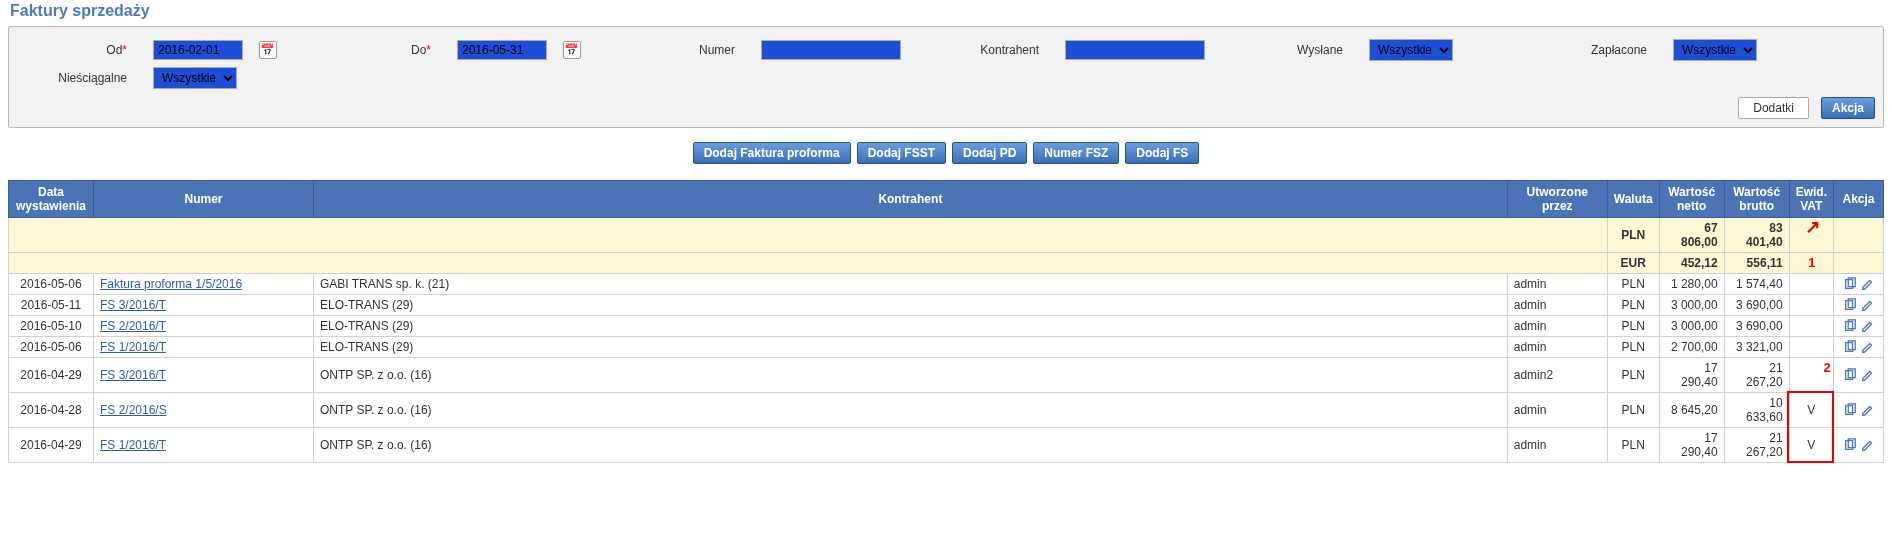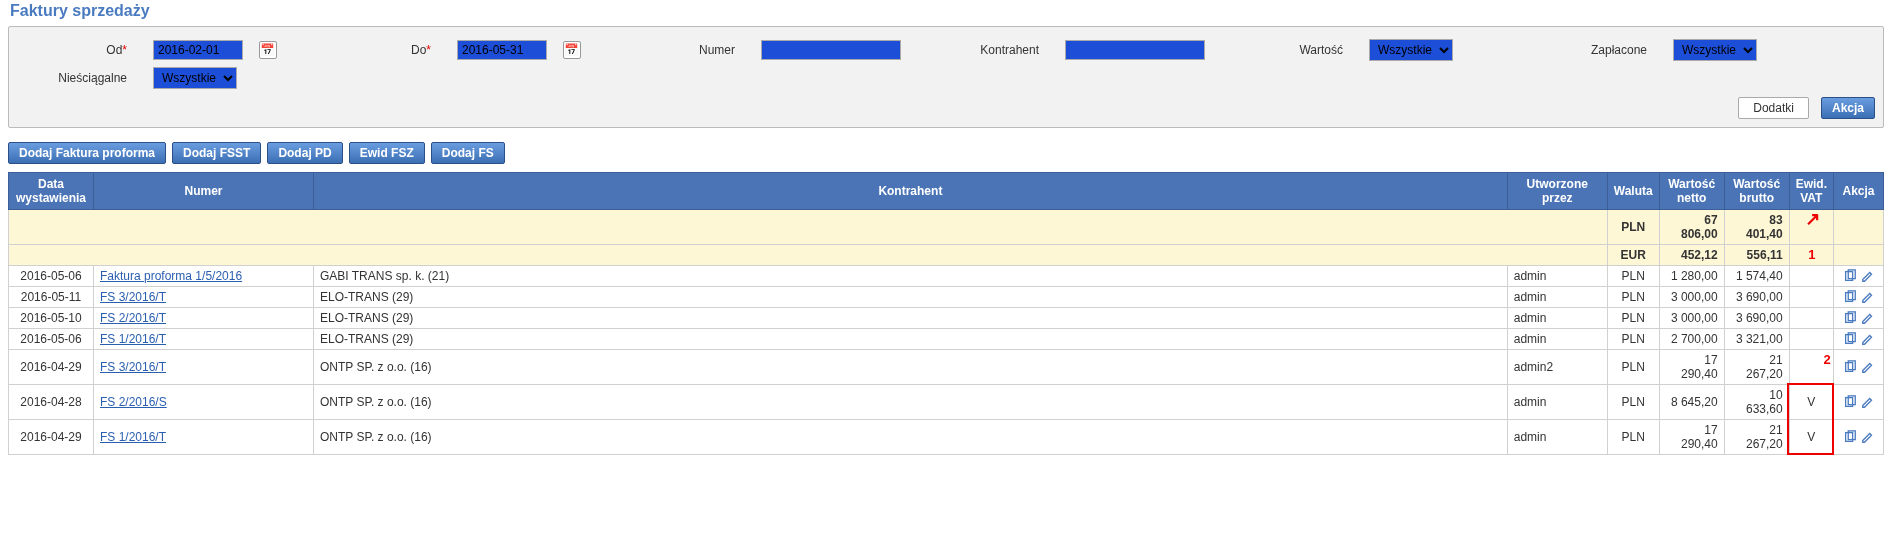--- a/index.html
+++ b/index.html
@@ -88,35 +88,36 @@
     padding: 3px 14px;
     cursor: pointer;
     text-align: center;
   }
   .toolbar {
     display: flex;
     align-items: center;
     justify-content: space-between;
     padding: 4px 8px;
     margin-top: 10px;
+    flex-direction: column;
   }
   .toolbar-left { display: flex; gap: 6px; }
   .toolbar-right { display: flex; align-items: center; gap: 4px; }
   .pg-arrow {
     color: #4a7bc0;
     cursor: pointer;
     font-size: 12px;
     padding: 0 1px;
   }
   .pg-arrow.disabled { color: #bbb; cursor: default; }
   .pg-text { color: #333; font-size: 12px; margin: 0 2px; }
   table.data {
     border-collapse: collapse;
     width: calc(100% - 16px);
-    margin: 4px 8px;
+    margin: 12px 8px;
     font-size: 12px;
   }
   table.data th {
     background: #4a74b5;
     color: #fff;
     border: 1px solid #3a5e95;
     padding: 4px 6px;
     font-weight: bold;
     text-align: center;
   }
@@ -174,21 +175,21 @@
     </div>
     <div class="filter-item">
       <span class="filter-label">Numer</span>
       <input type="text" style="width: 140px;" value="">
     </div>
     <div class="filter-item">
       <span class="filter-label">Kontrahent</span>
       <input type="text" style="width: 140px;" value="">
     </div>
     <div class="filter-item">
-      <span class="filter-label">Wartość</span>
+      <span class="filter-label">Wysłane</span>
       <select><option>Wszystkie</option></select>
     </div>
     <div class="filter-item">
       <span class="filter-label">Zapłacone</span>
       <select><option>Wszystkie</option></select>
     </div>
     <div class="filter-item">
       <span class="filter-label">Nieściągalne</span>
       <select><option>Wszystkie</option></select>
     </div>
@@ -197,21 +198,21 @@
     <button class="btn-light">Dodatki</button>
     <button class="btn">Akcja</button>
   </div>
 </div>
 
 <div class="toolbar">
   <div class="toolbar-left">
     <button class="btn">Dodaj Faktura proforma</button>
     <button class="btn">Dodaj FSST</button>
     <button class="btn">Dodaj PD</button>
-    <button class="btn">Ewid FSZ</button>
+    <button class="btn">Numer FSZ</button>
     <button class="btn">Dodaj FS</button>
   </div>
 </div>
 
 <div class="tbl-wrap">
 <table class="data">
   <thead>
     <tr>
       <th style="width:85px">Data wystawienia</th>
       <th style="width:220px">Numer</th>

